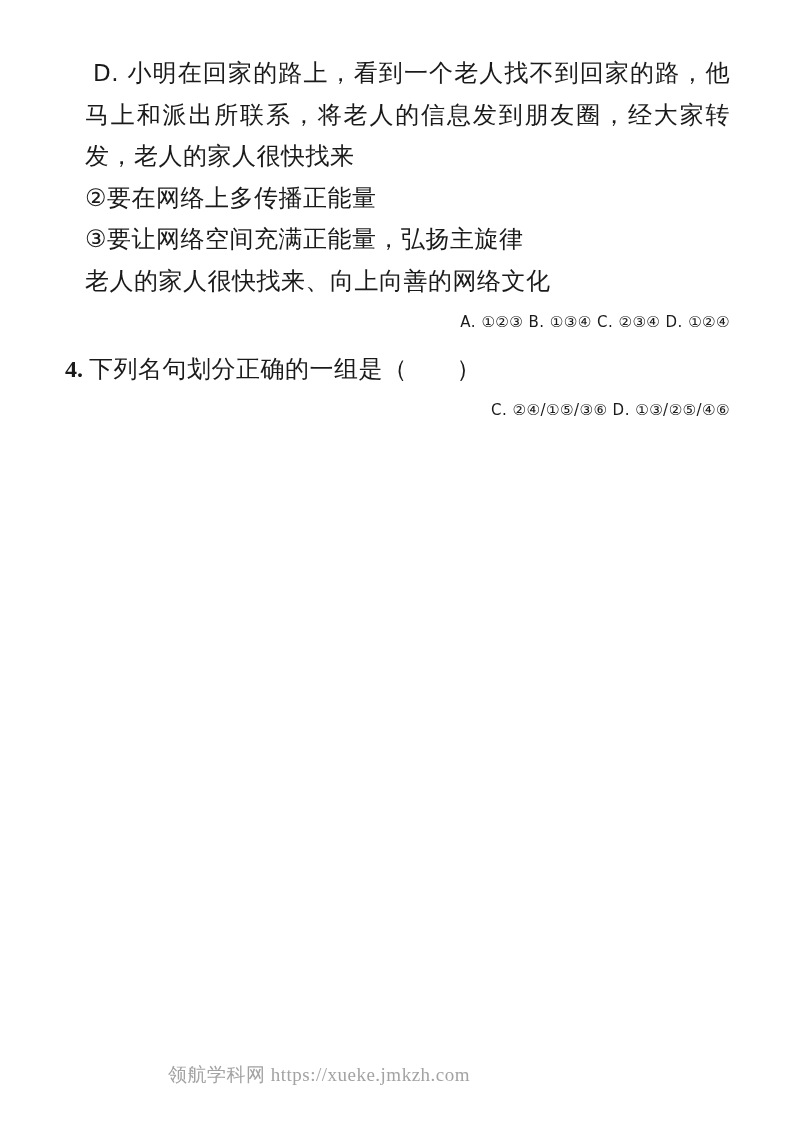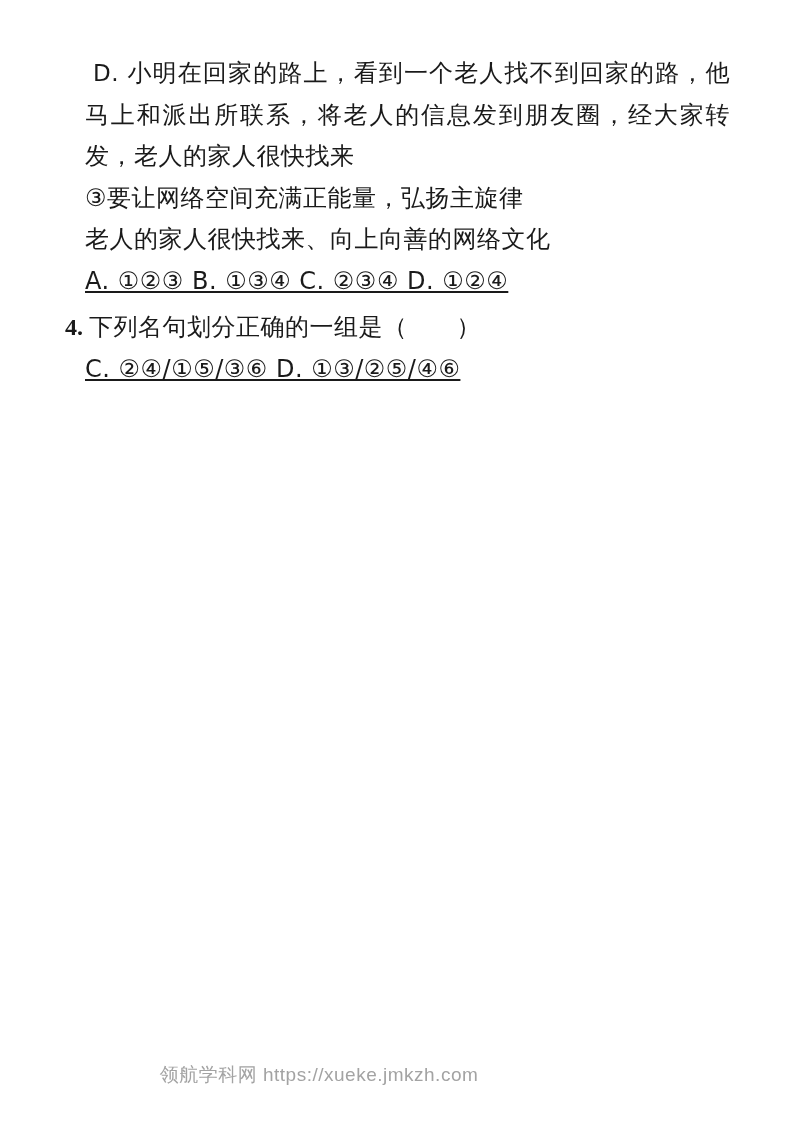--- a/index.html
+++ b/index.html
@@ -46,48 +46,48 @@
   }
   .d-indent {
     text-indent: 8px;
   }
   .opt-letter {
     font-family: "DejaVu Sans", "Liberation Sans", sans-serif;
     font-size: 23px;
   }
   .sans-line {
     font-family: "DejaVu Sans", "Liberation Sans", sans-serif;
-    font-size: 24px;
+    font-size: 15px;
     letter-spacing: 0.5px;
-    text-align: left;
-    text-decoration: underline;
+    text-align: right;
   }
   .footer {
     position: absolute;
     top: 1061px;
     left: 0;
     width: 638px;
     text-align: center;
-    font-family: Liberation Sans, sans-serif;
+    font-family: Liberation Serif, serif;
     font-size: 19px;
     line-height: 28px;
     color: #a3a3a3;
     letter-spacing: 0.5px;
   }
 </style>
 </head>
 <body>
 
 <div class="page">
 
   <main class="content">
 
     <p class="para d-indent"><span class="opt-letter">D.&nbsp;</span><span>小明在回家的路上，看到一个老人找不到回家的路，他马上和派出所联系，将老人的信息发到朋友圈，经大家转发，老人的家人很快找来</span></p>
 
 
+    <p class="para no-justify">②要在网络上多传播正能量</p>
     <p class="para no-justify">③要让网络空间充满正能量，弘扬主旋律</p>
     <p class="para no-justify">老人的家人很快找来、向上向善的网络文化</p>
 
     <p class="para sans-line">A.&nbsp;①②③ B.&nbsp;①③④ C.&nbsp;②③④ D.&nbsp;①②④</p>
 
     <p class="para q-start"><span class="qnum">4.</span><span>下列名句划分正确的一组是（　　）</span></p>
 
 
     <p class="para sans-line">C.&nbsp;②④/①⑤/③⑥ D.&nbsp;①③/②⑤/④⑥</p>
 

